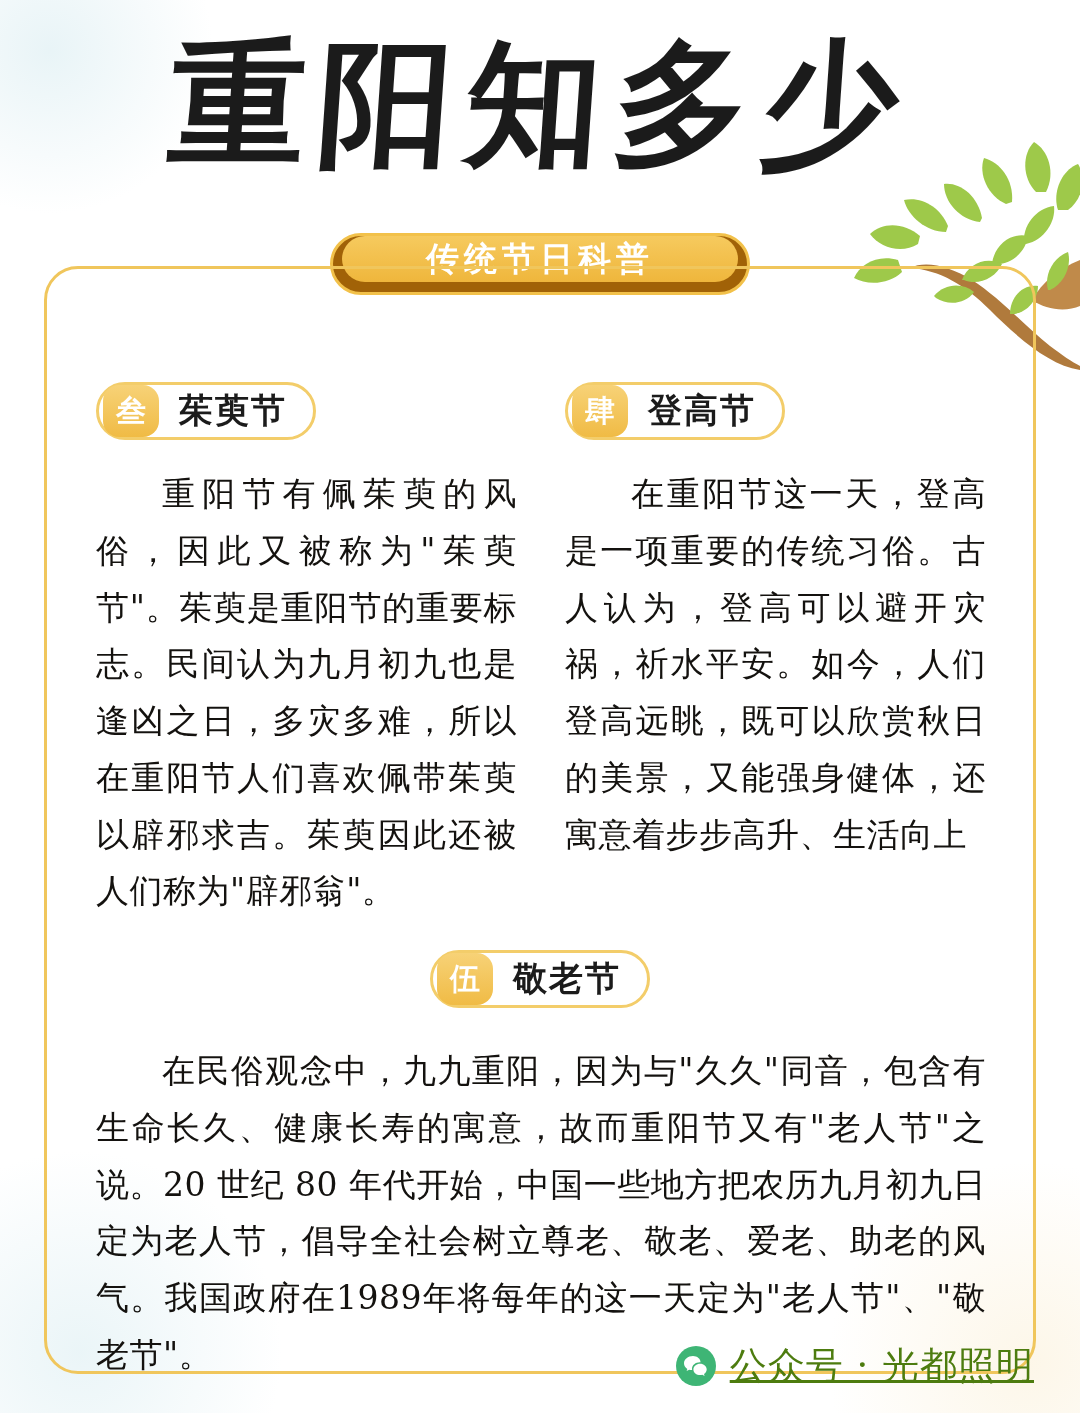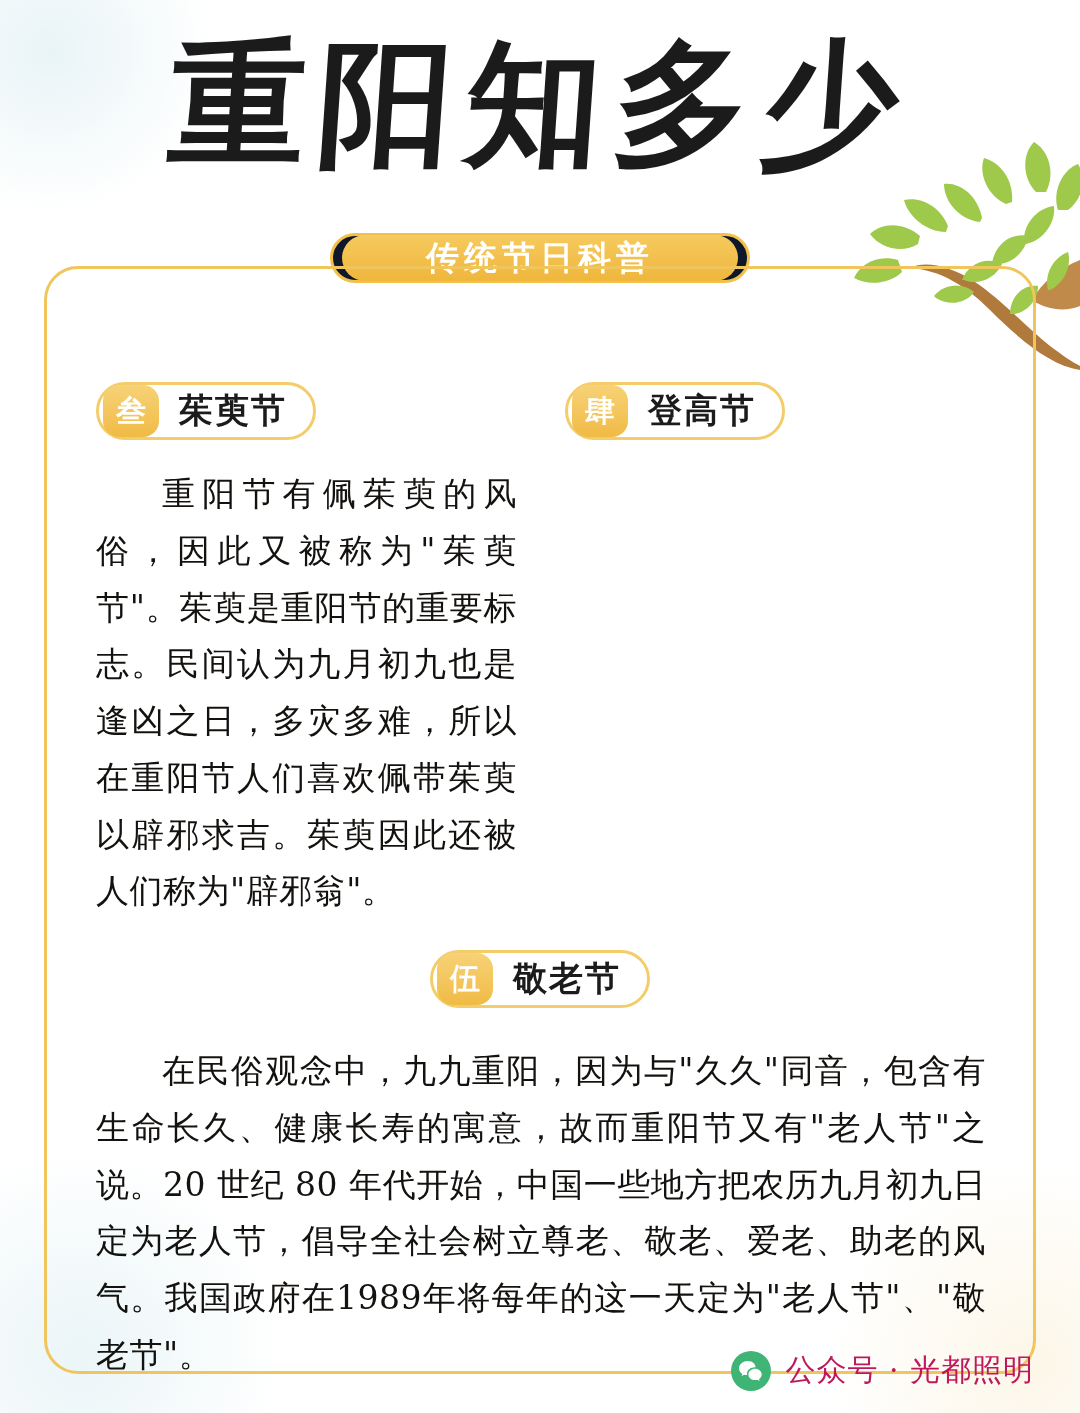--- a/index.html
+++ b/index.html
@@ -58,26 +58,26 @@
     transform: skewX(-4deg);
   }
 
   
   .subtitle-pill {
     position: absolute;
     top: 233px;
     left: 50%;
     transform: translateX(-50%);
     width: 420px;
-    height: 50px;
+    height: 62px;
     border-radius: 32px;
     border: 3px solid #f2c14a;
-    background: #0f172a;
-    display: flex;
-    align-items: center;
+    background: #a16207;
+    display: flex;
+    align-items: flex-start;
     justify-content: center;
     box-sizing: border-box;
   }
   .subtitle-pill .inner {
     width: 396px;
     height: 46px;
     border-radius: 24px;
     background: linear-gradient(180deg, #f6ca5e 0%, #efb63c 100%);
     display: flex;
     align-items: center;
@@ -203,23 +203,24 @@
     width: 40px;
     height: 40px;
     border-radius: 50%;
     background: #3eb575;
     display: flex;
     align-items: center;
     justify-content: center;
   }
   .footer .label {
     font-family: "DejaVu Serif", "Liberation Serif", serif;
-    font-size: 30px;
-    color: #be185d;
+    font-size: 37px;
+    color: #4d7c0f;
     letter-spacing: 1px;
+    text-decoration: underline;
   }
 </style>
 </head>
 <body>
 
 <div class="corner-tint-tl"></div>
 <div class="corner-tint-bl"></div>
 <div class="corner-tint-br"></div>
 
 <div class="title">重阳知多少</div>
@@ -259,20 +260,21 @@
       <div class="name">茱萸节</div>
     </div>
     <div class="body-text">重阳节有佩茱萸的风俗，因此又被称为"茱萸节"。茱萸是重阳节的重要标志。民间认为九月初九也是逢凶之日，多灾多难，所以在重阳节人们喜欢佩带茱萸以辟邪求吉。茱萸因此还被人们称为"辟邪翁"。</div>
   </div>
 
   <div class="col">
     <div class="sec-head">
       <div class="num">肆</div>
       <div class="name">登高节</div>
     </div>
+    <div class="body-text">在重阳节这一天，登高是一项重要的传统习俗。古人认为，登高可以避开灾祸，祈水平安。如今，人们登高远眺，既可以欣赏秋日的美景，又能强身健体，还寓意着步步高升、生活向上</div>
   </div>
 </div>
 
 <div class="sec-five-head">
   <div class="sec-head">
     <div class="num">伍</div>
     <div class="name">敬老节</div>
   </div>
 </div>
 <div class="sec-five-body">在民俗观念中，九九重阳，因为与"久久"同音，包含有生命长久、健康长寿的寓意，故而重阳节又有"老人节"之说。20 世纪 80 年代开始，中国一些地方把农历九月初九日定为老人节，倡导全社会树立尊老、敬老、爱老、助老的风气。我国政府在1989年将每年的这一天定为"老人节"、"敬老节"。</div>

